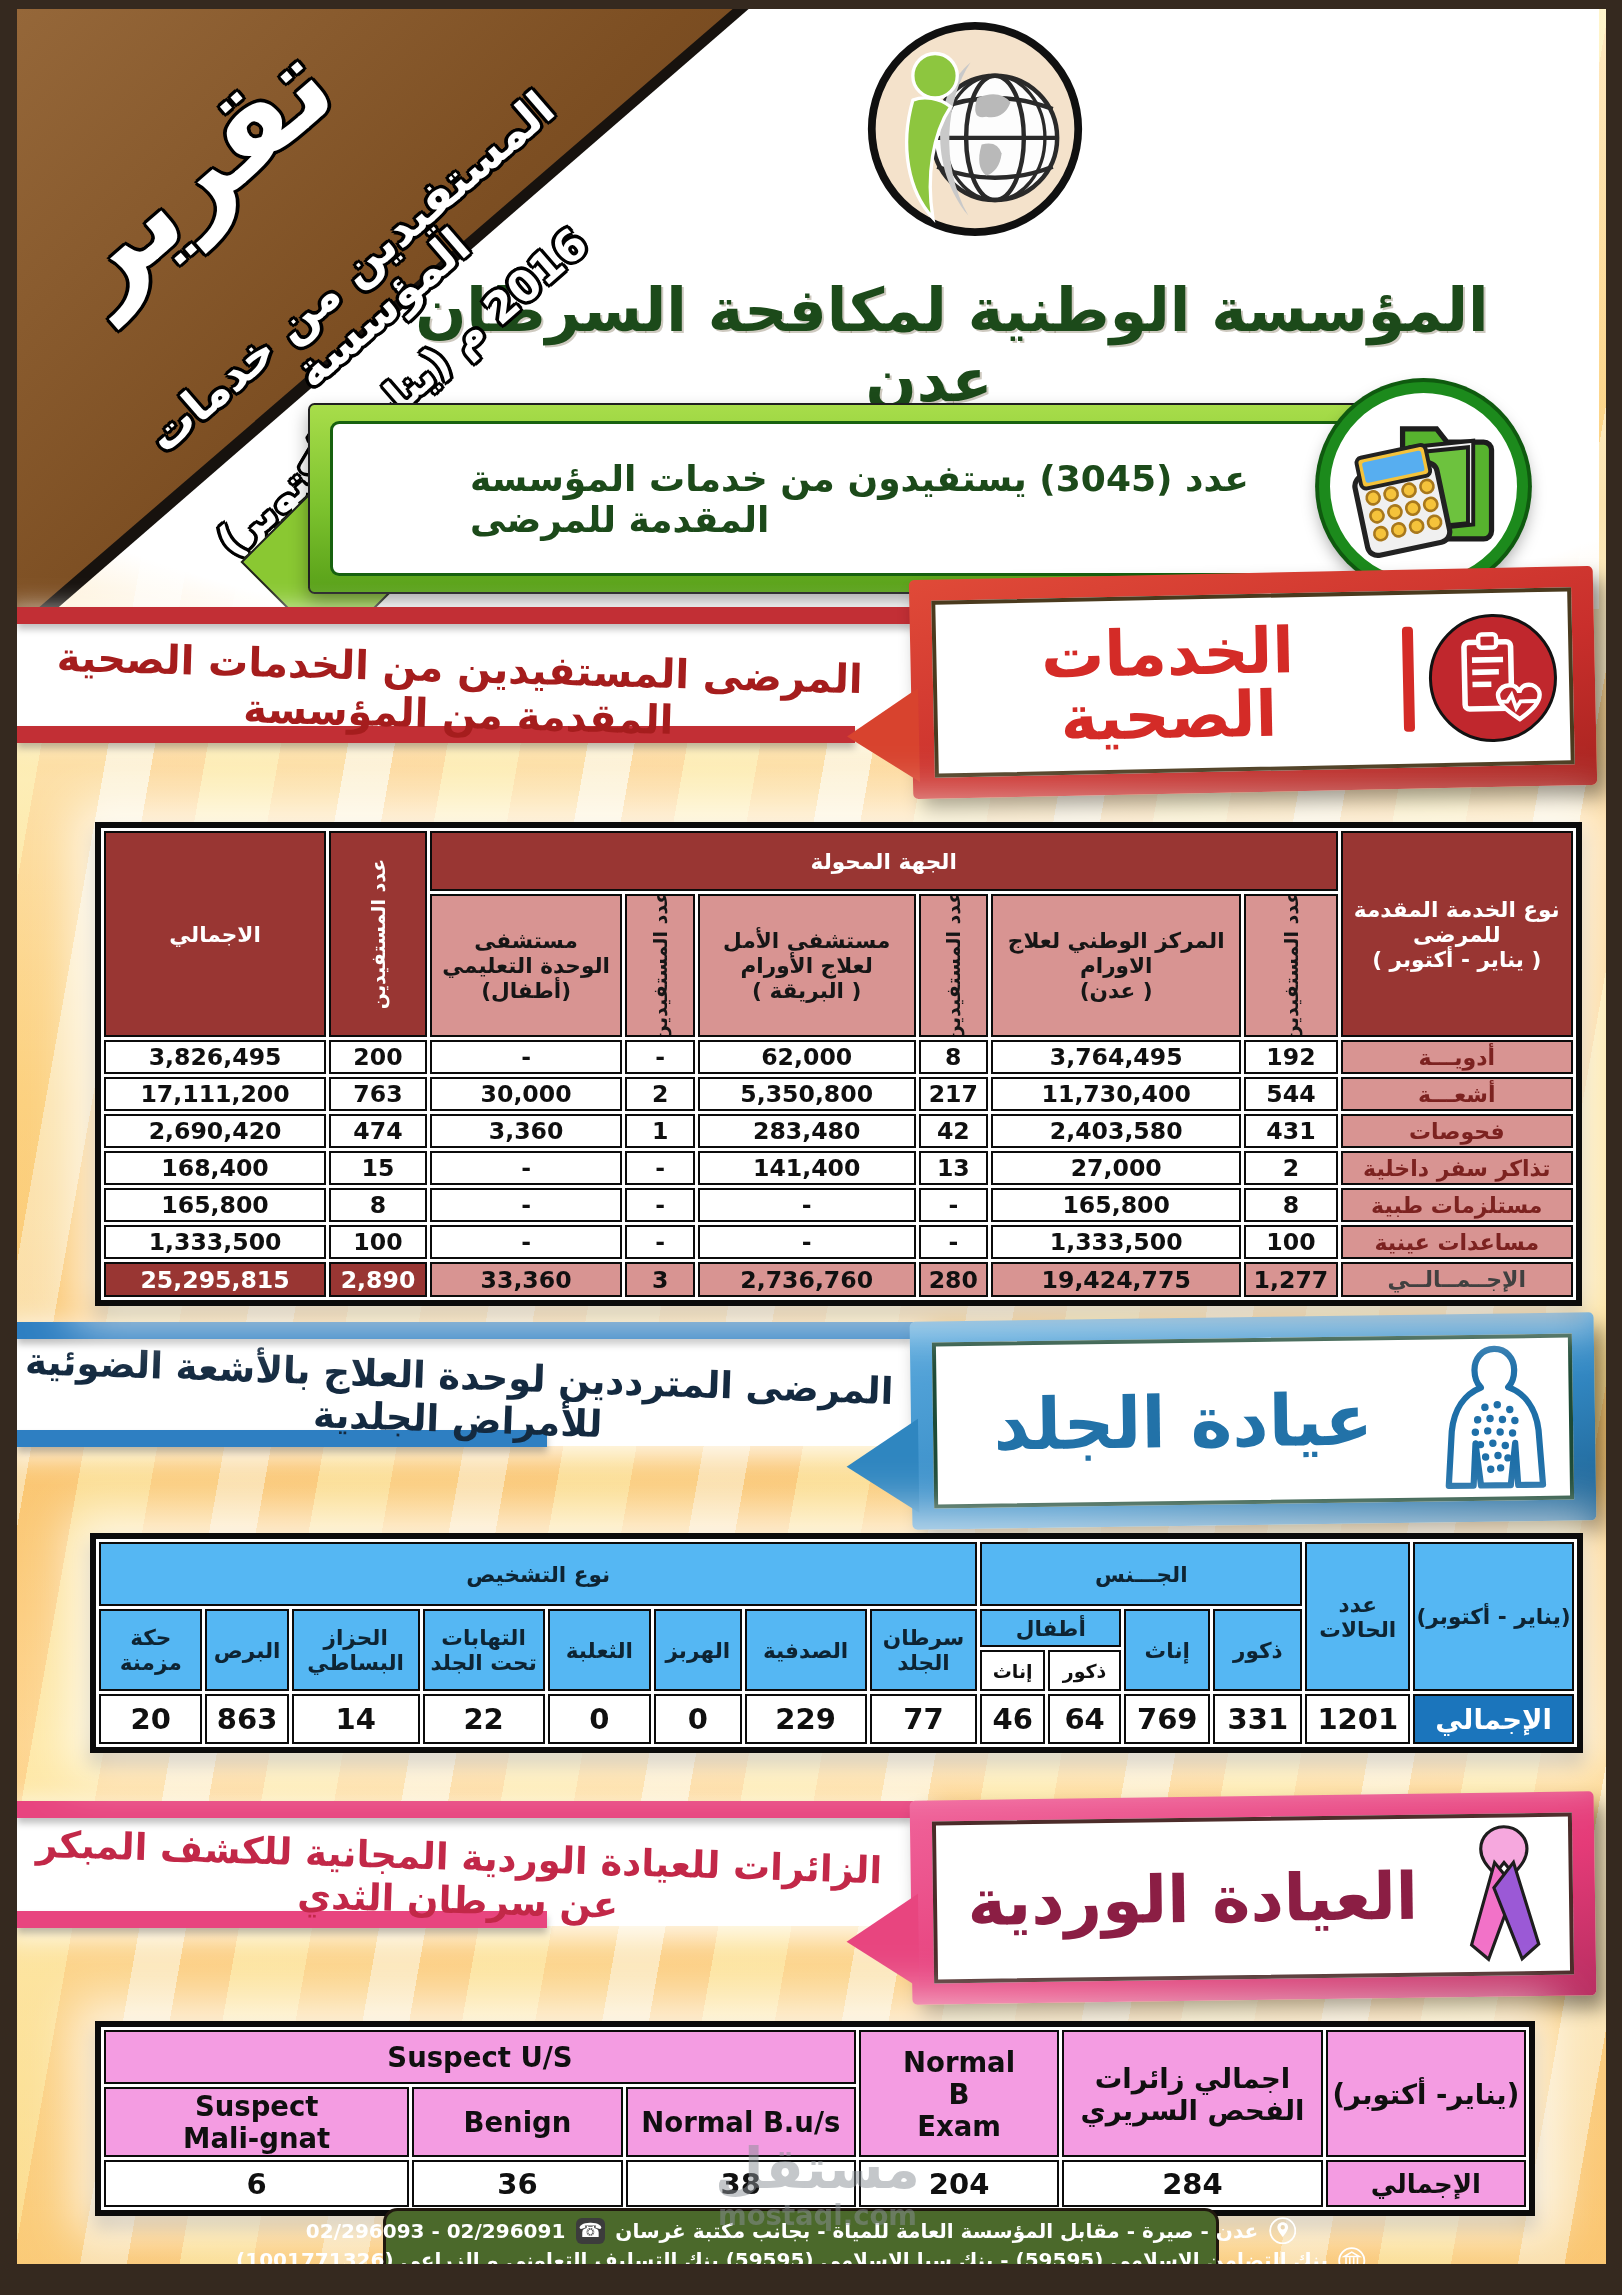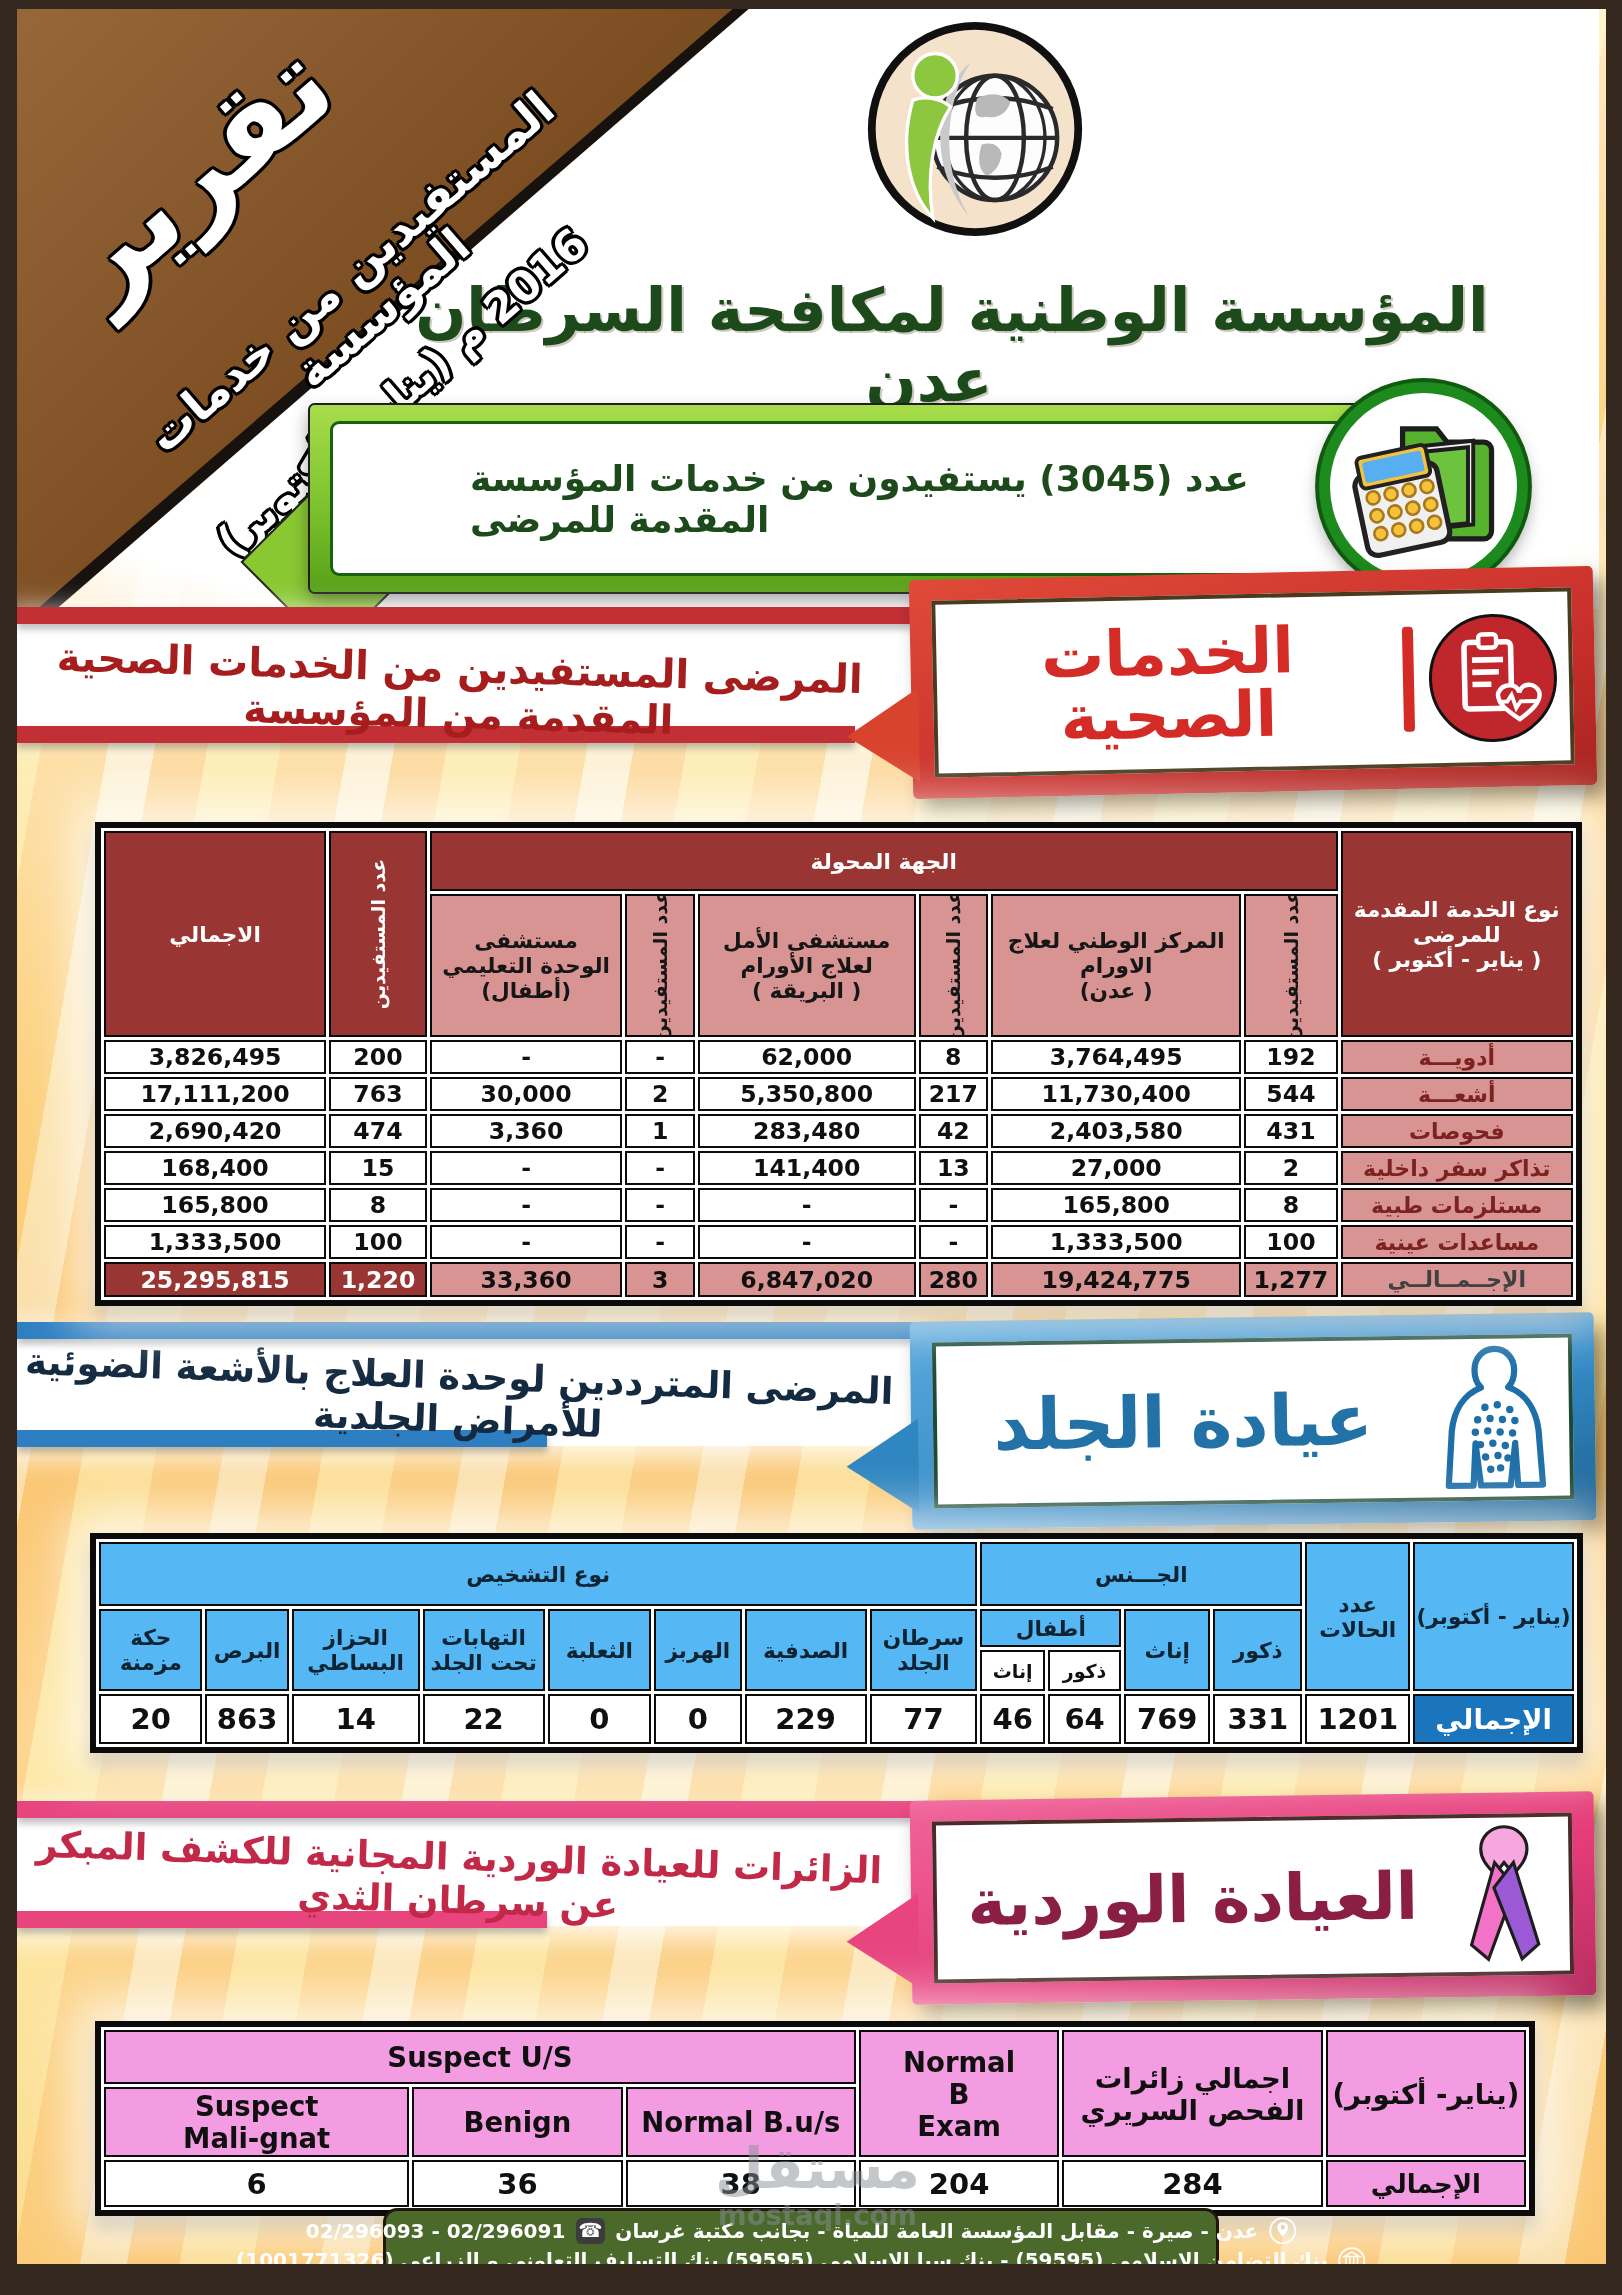--- a/index.html
+++ b/index.html
@@ -347,24 +347,24 @@
         <td>-</td>
           <td>-</td>
         <td>100</td>
           <td>1,333,500</td>
       </tr>
       <tr class="trow">
         <td class="svc">الإجــمــالــي</td>
         <td>1,277</td>
           <td>19,424,775</td>
         <td>280</td>
-          <td>6,847,020</td>
+          <td>2,736,760</td>
         <td>3</td>
           <td>33,360</td>
-        <td class="gtot">1,220</td>
+        <td class="gtot">2,890</td>
         <td class="gtot">25,295,815</td>
       </tr>
     </tbody>
   </table>
 
   <div class="bar s2-bar1"></div>
   <div class="band s2-band"></div>
   <div class="subtitle s2-sub">المرضى المترددين لوحدة العلاج بالأشعة الضوئية للأمراض الجلدية</div>
   <div class="bar s2-bar2"></div>
   <div class="secbox s2-box">

